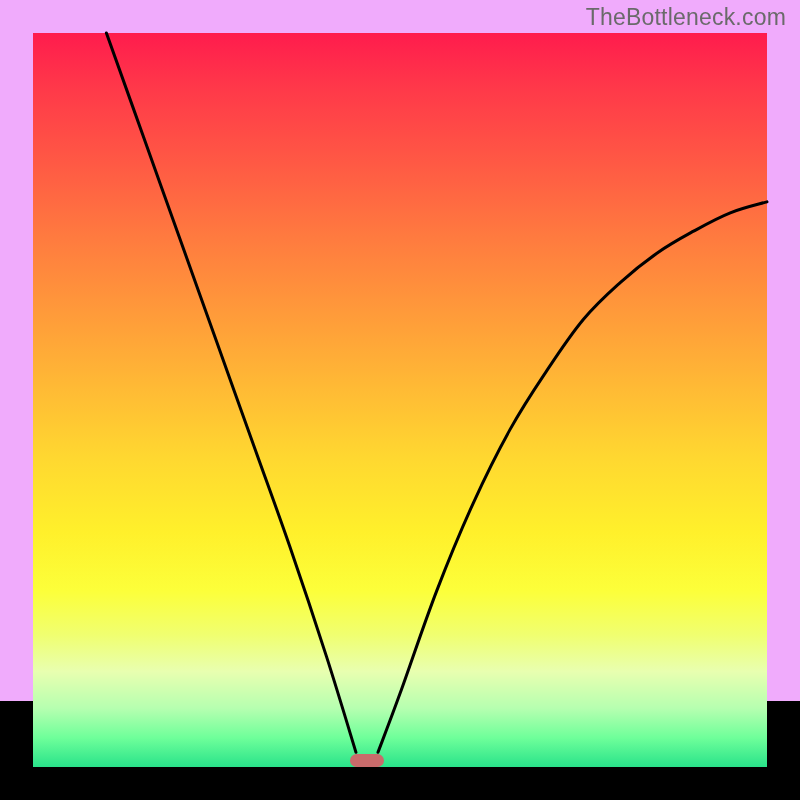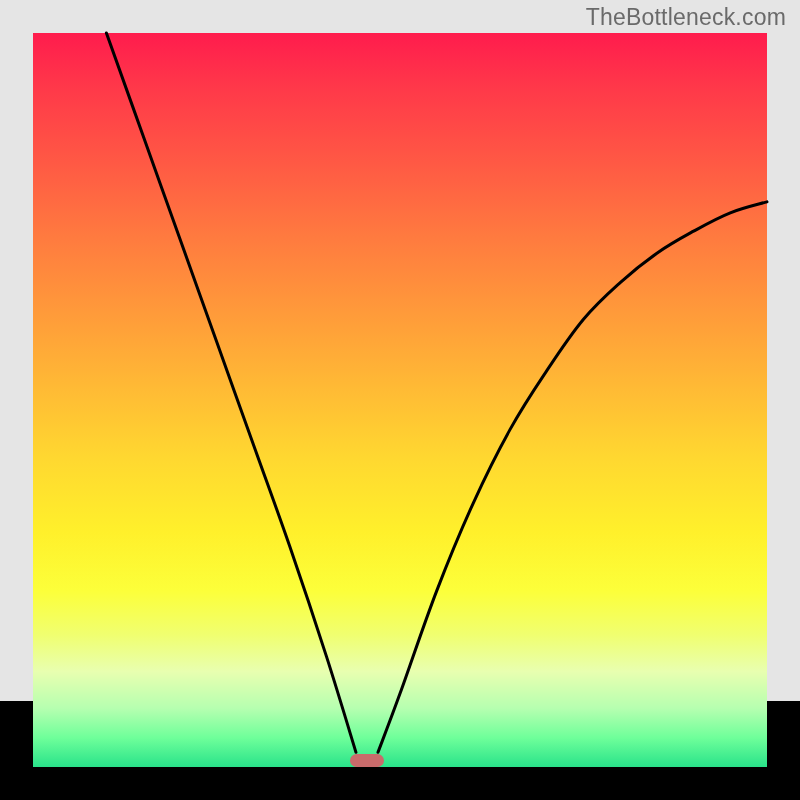--- a/index.html
+++ b/index.html
@@ -10,21 +10,21 @@
     background: #000;
     font-family: Arial, Helvetica, sans-serif;
     overflow: hidden;
   }
   .frame {
     position: absolute;
     left: 0;
     top: 0;
     width: 800px;
     height: 701px;
-    background: #e5e5e5;
+    background: #f0abfc;
   }
   .plot-area {
     position: absolute;
     left: 33px;
     top: 33px;
     width: 734px;
     height: 734px;
     
     background: linear-gradient(to bottom,
       #ff1c4d 0%,

